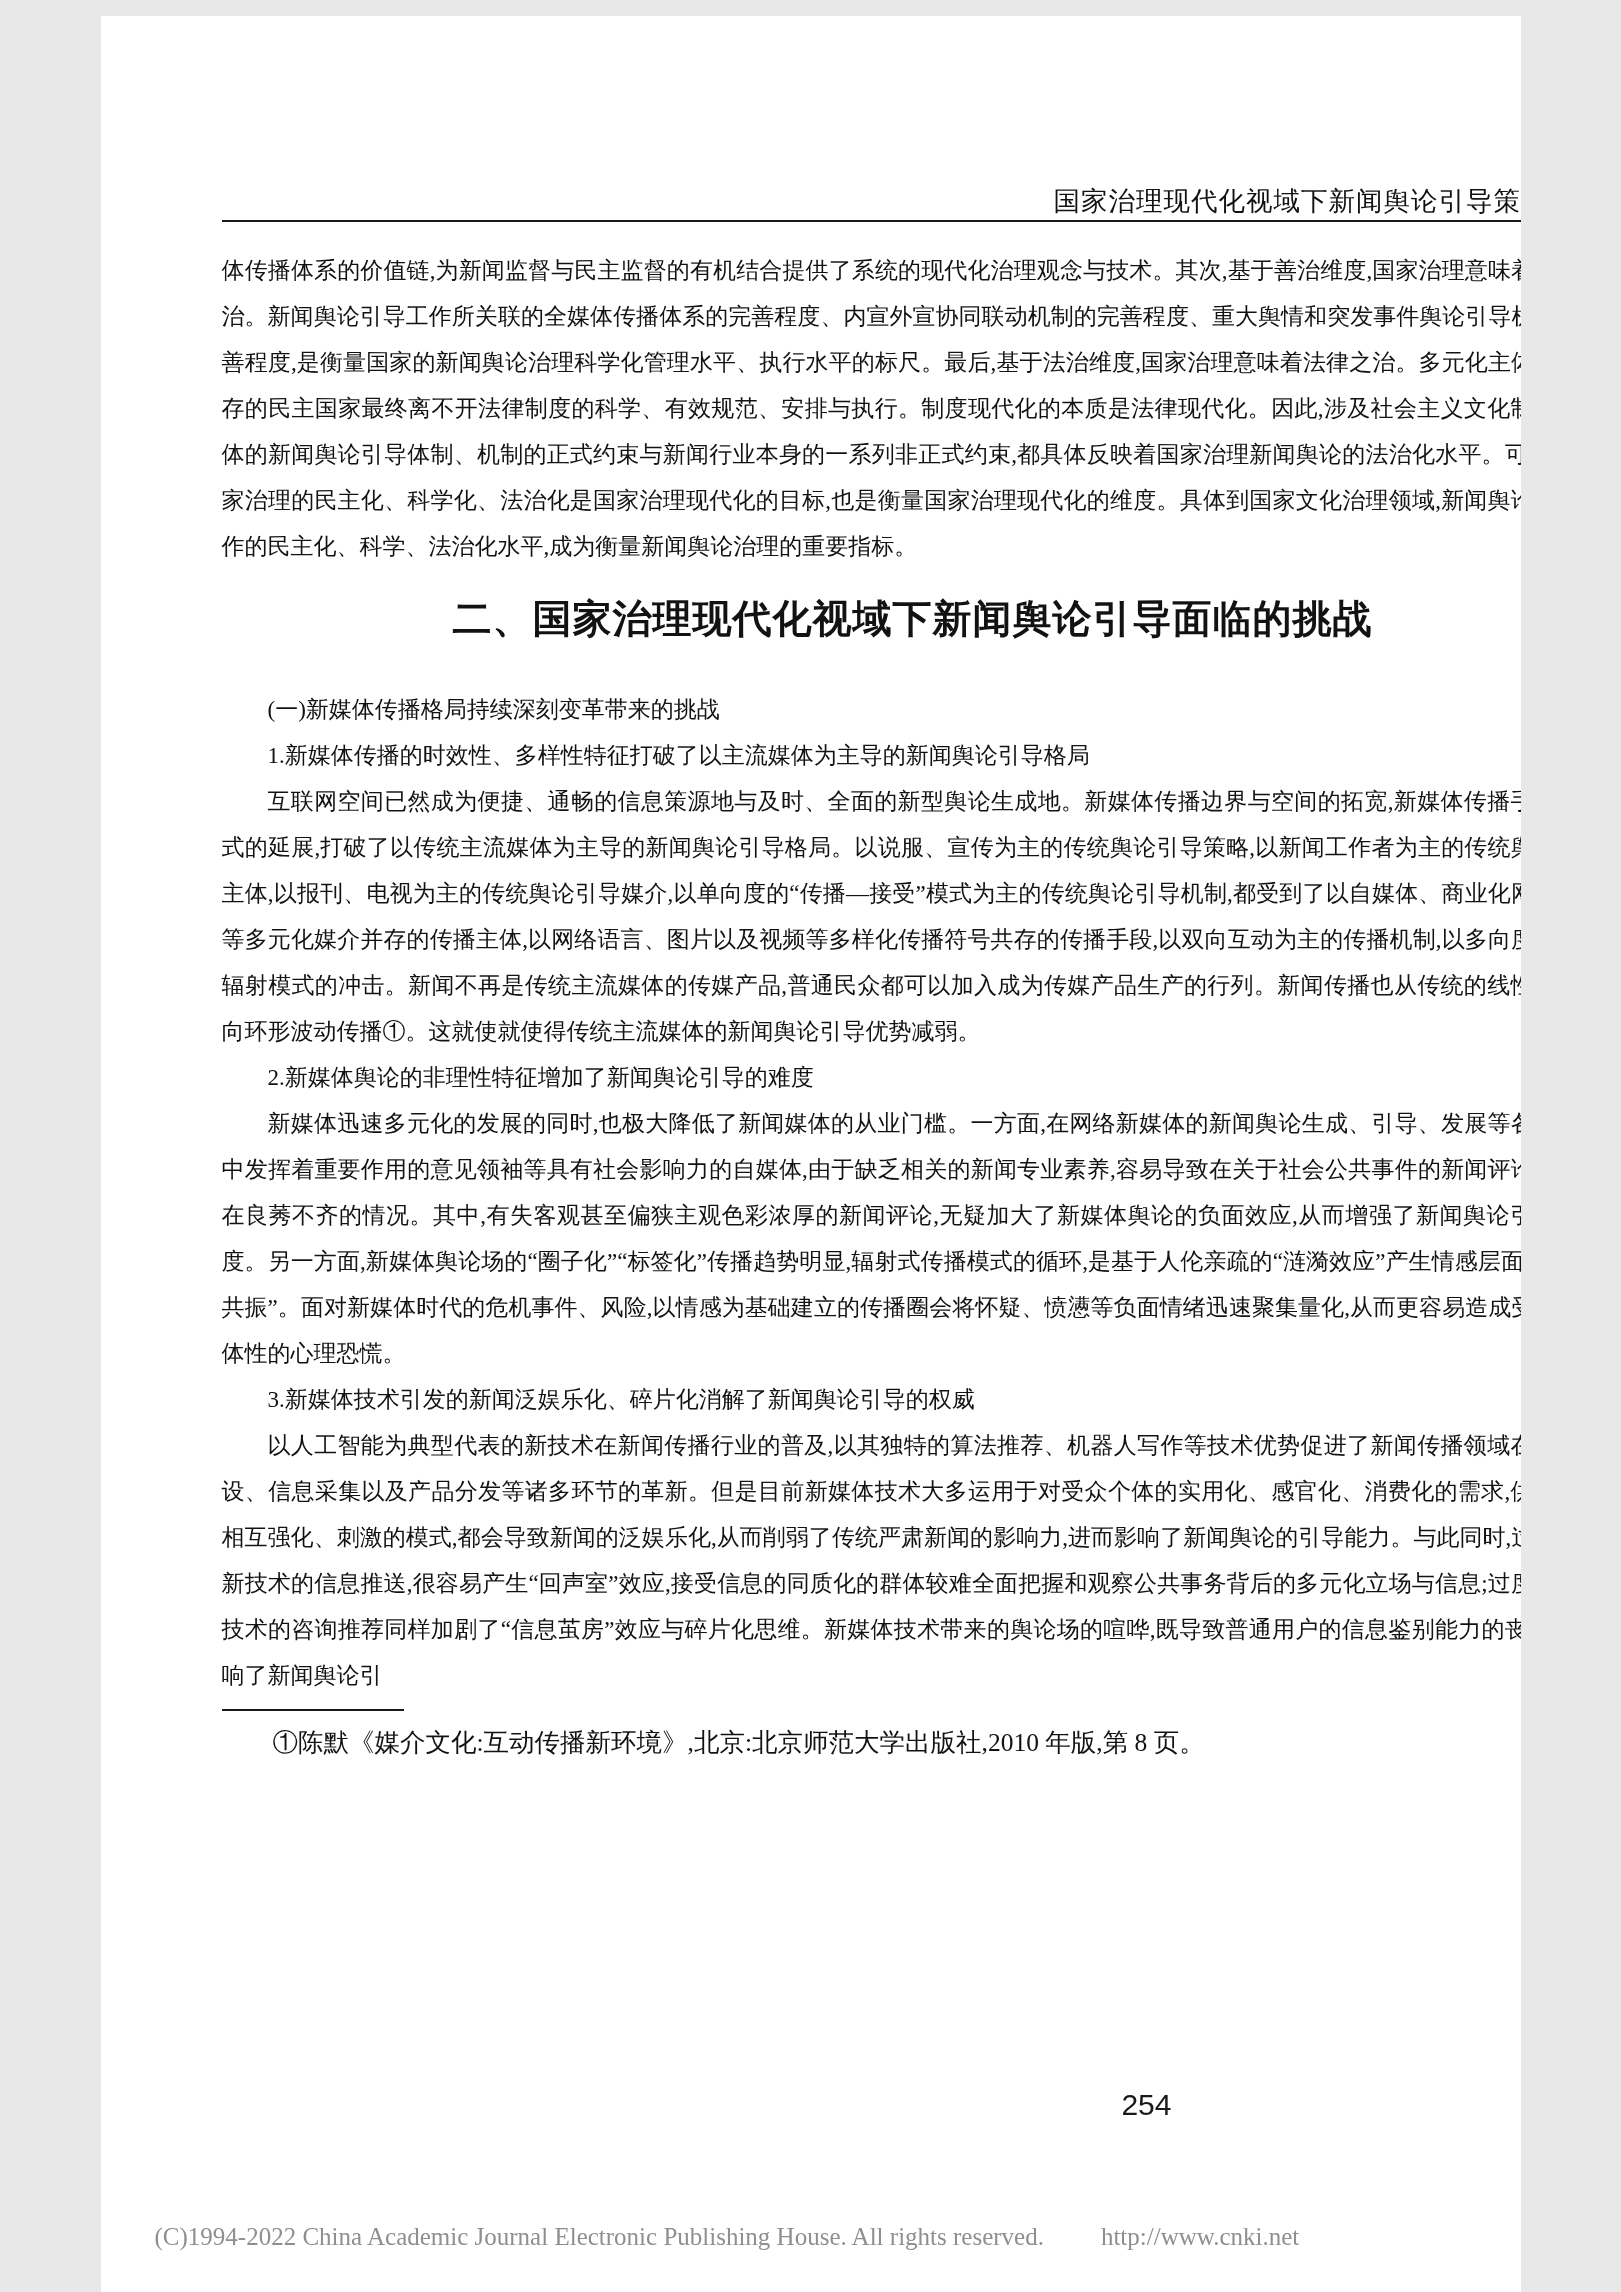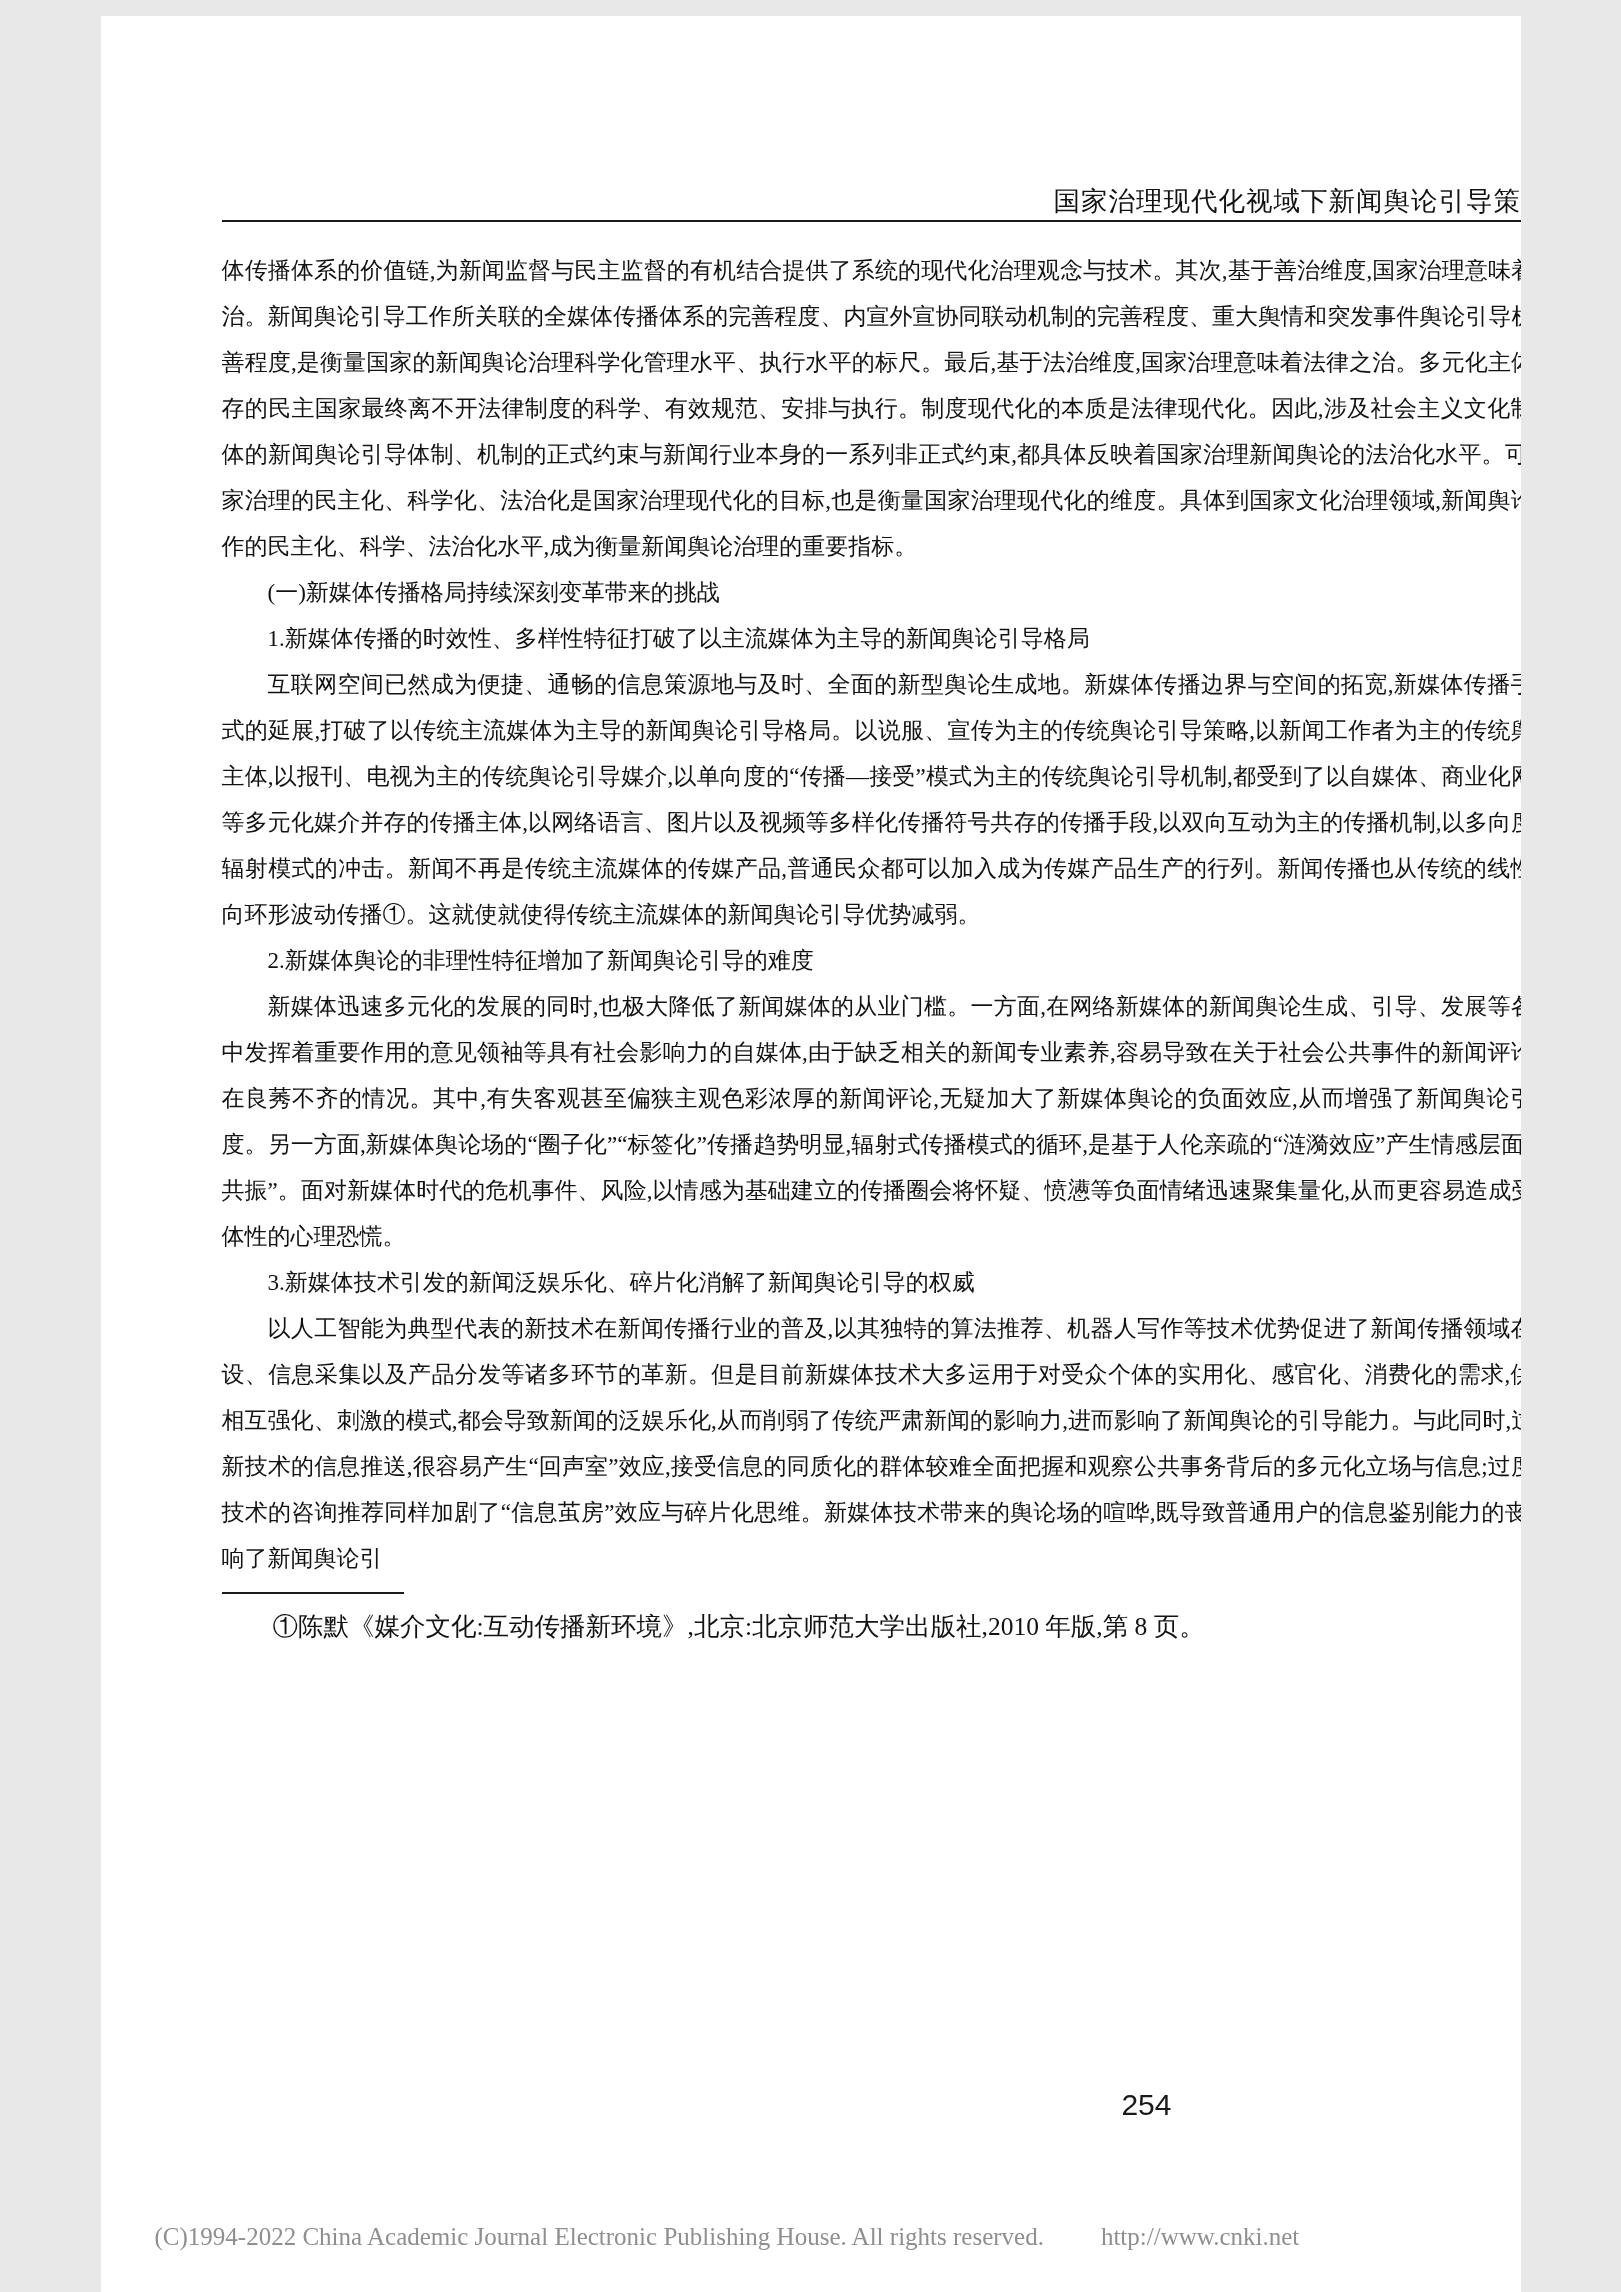--- a/index.html
+++ b/index.html
@@ -91,20 +91,21 @@
 
 <div class="page">
   <div class="content">
 
     <div class="running-head">国家治理现代化视域下新闻舆论引导策略研究</div>
 
     <hr class="head-rule">
 
     <p class="body opening">体传播体系的价值链,为新闻监督与民主监督的有机结合提供了系统的现代化治理观念与技术。其次,基于善治维度,国家治理意味着科学之治。新闻舆论引导工作所关联的全媒体传播体系的完善程度、内宣外宣协同联动机制的完善程度、重大舆情和突发事件舆论引导机制的完善程度,是衡量国家的新闻舆论治理科学化管理水平、执行水平的标尺。最后,基于法治维度,国家治理意味着法律之治。多元化主体和谐共存的民主国家最终离不开法律制度的科学、有效规范、安排与执行。制度现代化的本质是法律现代化。因此,涉及社会主义文化制度的具体的新闻舆论引导体制、机制的正式约束与新闻行业本身的一系列非正式约束,都具体反映着国家治理新闻舆论的法治化水平。可以说,国家治理的民主化、科学化、法治化是国家治理现代化的目标,也是衡量国家治理现代化的维度。具体到国家文化治理领域,新闻舆论引导工作的民主化、科学、法治化水平,成为衡量新闻舆论治理的重要指标。</p>
 
+    <h2 class="section-heading">二、国家治理现代化视域下新闻舆论引导面临的挑战</h2>
 
     <p class="body sub-heading">(一)新媒体传播格局持续深刻变革带来的挑战</p>
 
     <p class="body item-heading">1.新媒体传播的时效性、多样性特征打破了以主流媒体为主导的新闻舆论引导格局</p>
 
     <p class="body para">互联网空间已然成为便捷、通畅的信息策源地与及时、全面的新型舆论生成地。新媒体传播边界与空间的拓宽,新媒体传播手段与方式的延展,打破了以传统主流媒体为主导的新闻舆论引导格局。以说服、宣传为主的传统舆论引导策略,以新闻工作者为主的传统舆论引导主体,以报刊、电视为主的传统舆论引导媒介,以单向度的“传播—接受”模式为主的传统舆论引导机制,都受到了以自媒体、商业化网络公司等多元化媒介并存的传播主体,以网络语言、图片以及视频等多样化传播符号共存的传播手段,以双向互动为主的传播机制,以多向度为主的辐射模式的冲击。新闻不再是传统主流媒体的传媒产品,普通民众都可以加入成为传媒产品生产的行列。新闻传播也从传统的线性传播转向环形波动传播①。这就使就使得传统主流媒体的新闻舆论引导优势减弱。</p>
 
     <p class="body item-heading">2.新媒体舆论的非理性特征增加了新闻舆论引导的难度</p>
 
     <p class="body para">新媒体迅速多元化的发展的同时,也极大降低了新闻媒体的从业门槛。一方面,在网络新媒体的新闻舆论生成、引导、发展等各个环节中发挥着重要作用的意见领袖等具有社会影响力的自媒体,由于缺乏相关的新闻专业素养,容易导致在关于社会公共事件的新闻评论方面存在良莠不齐的情况。其中,有失客观甚至偏狭主观色彩浓厚的新闻评论,无疑加大了新媒体舆论的负面效应,从而增强了新闻舆论引导的难度。另一方面,新媒体舆论场的“圈子化”“标签化”传播趋势明显,辐射式传播模式的循环,是基于人伦亲疏的“涟漪效应”产生情感层面的“同频共振”。面对新媒体时代的危机事件、风险,以情感为基础建立的传播圈会将怀疑、愤懑等负面情绪迅速聚集量化,从而更容易造成受众的集体性的心理恐慌。</p>

